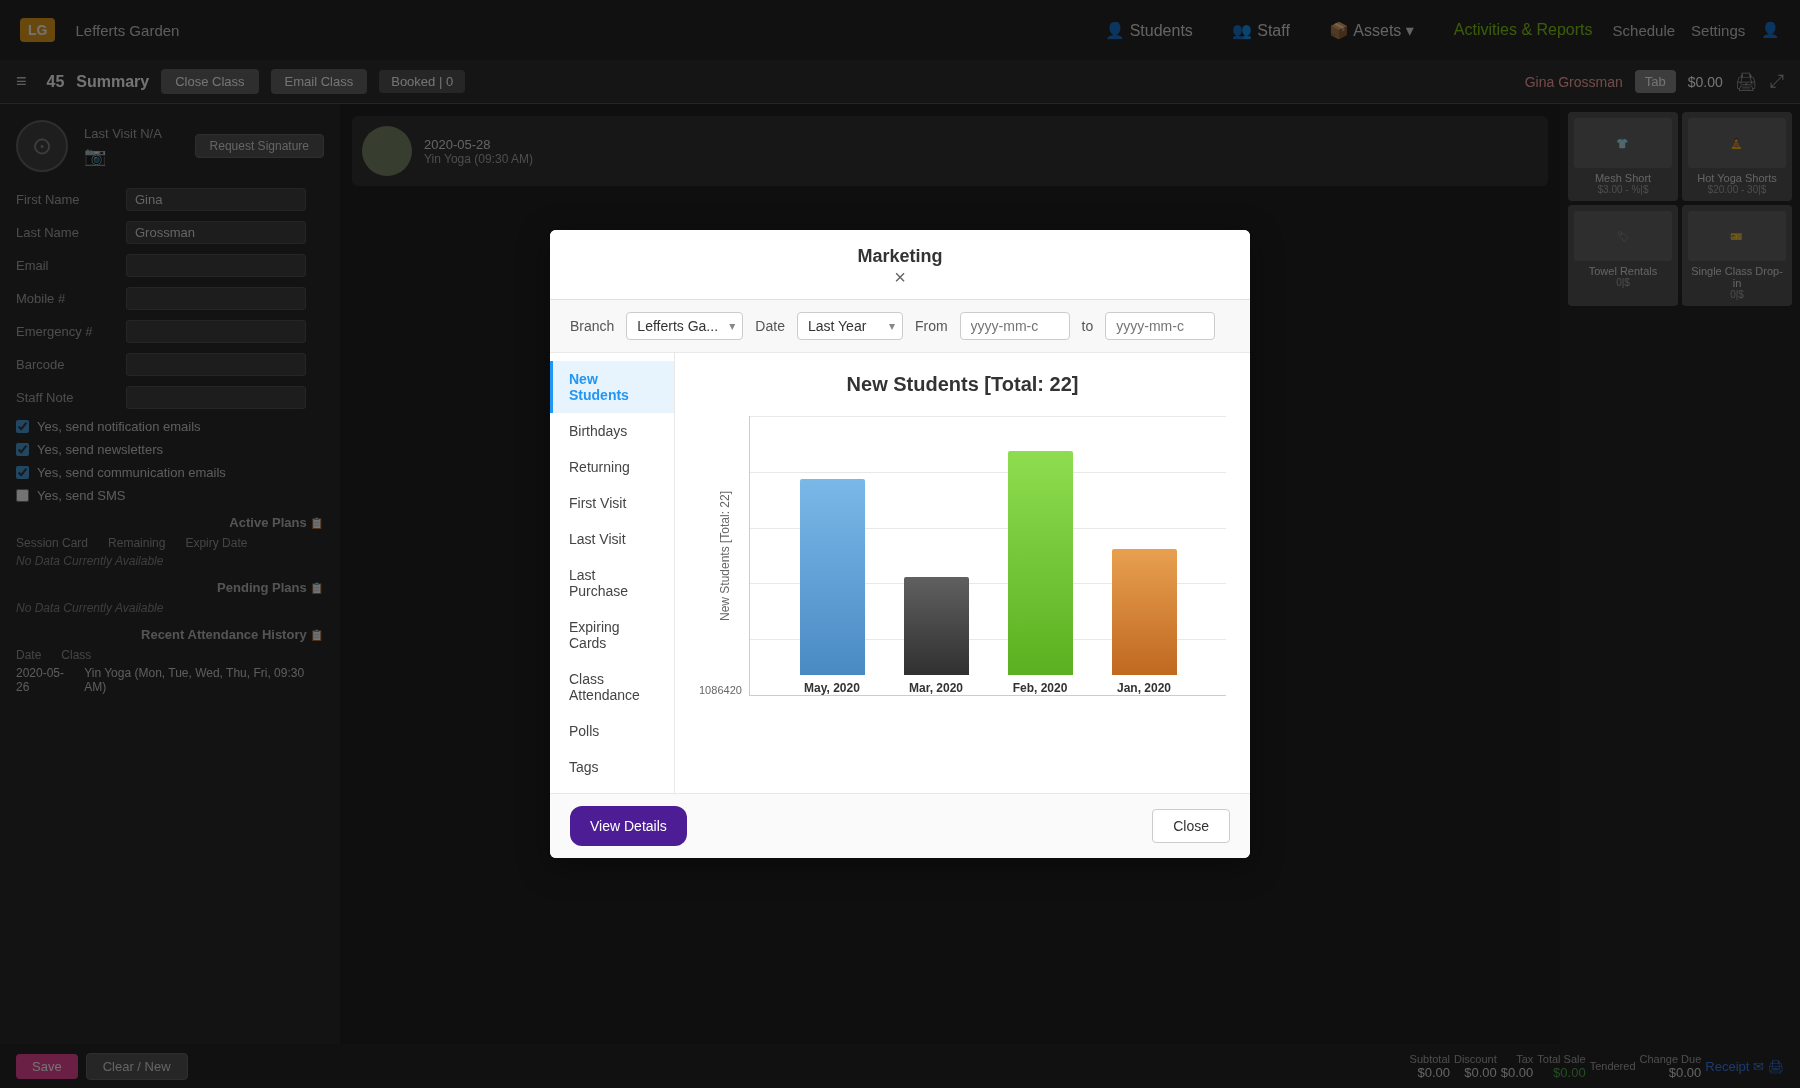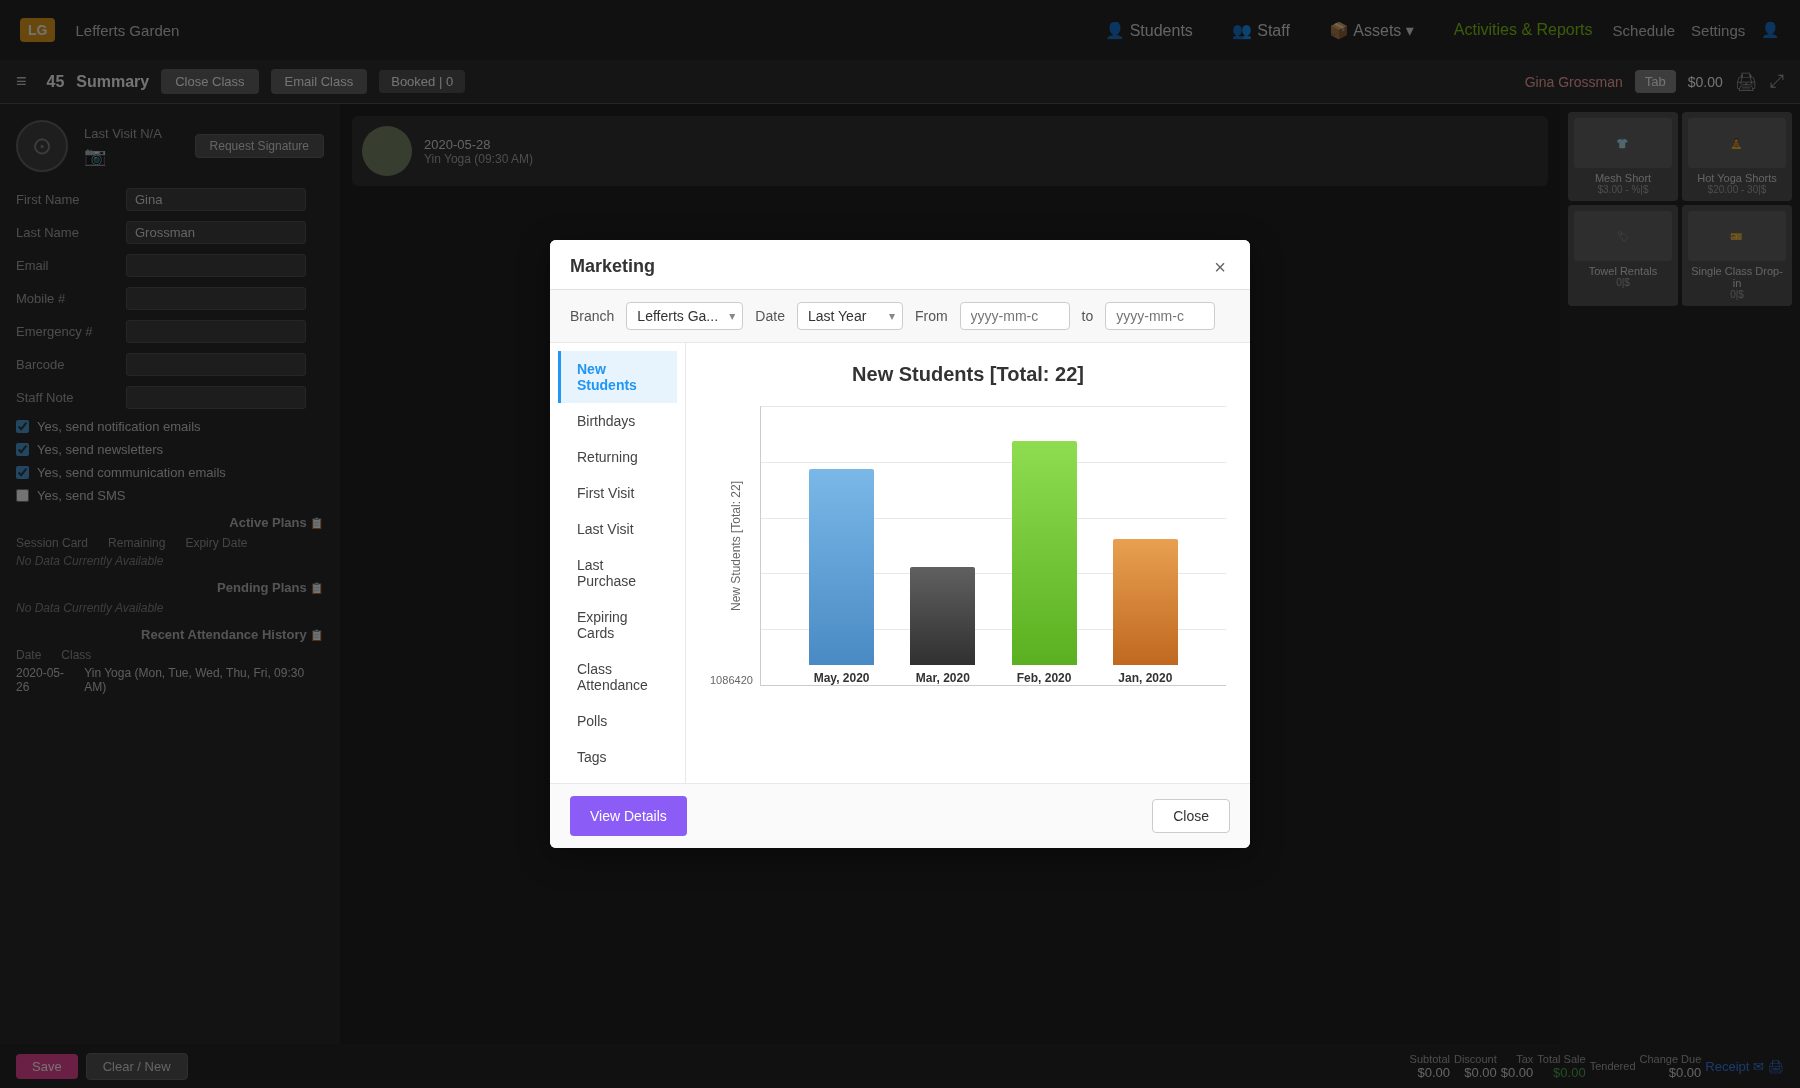--- a/index.html
+++ b/index.html
@@ -137,21 +137,21 @@
       z-index: 100; display: flex; align-items: center; justify-content: center;
     }
     .modal {
       background: white; border-radius: 6px; width: 700px;
       box-shadow: 0 8px 32px rgba(0,0,0,0.4);
       overflow: hidden;
     }
     .modal-header {
       background: white; padding: 16px 20px 12px;
       border-bottom: 1px solid #e0e0e0;
-      display: flex; align-items: center; justify-content: space-between;
+      display: flex; align-items: center; justify-content: space-between; flex-direction: column;
     }
     .modal-title { font-size: 18px; font-weight: 600; color: #333; }
     .modal-close {
       background: none; border: none; font-size: 20px; color: #666;
       cursor: pointer; line-height: 1; padding: 0 4px;
     }
     .modal-controls {
       padding: 12px 20px; background: #f8f8f8; border-bottom: 1px solid #e8e8e8;
       display: flex; align-items: center; gap: 12px; flex-wrap: wrap;
     }
@@ -167,22 +167,22 @@
       pointer-events: none; color: #888; font-size: 12px;
     }
     .ctrl-input {
       border: 1px solid #ccc; border-radius: 4px; padding: 5px 10px;
       font-size: 14px; color: #aaa; background: white; width: 110px;
     }
     .modal-body { display: flex; background: white; }
 
     
     .modal-menu {
-      width: 136px; flex-shrink: 0; border-right: 1px solid #e8e8e8;
-      padding: 8px 8px;
+      width: 125px; flex-shrink: 0; border-right: 1px solid #e8e8e8;
+      padding: 8px 0;
     }
     .menu-item {
       padding: 10px 16px; font-size: 14px; color: #444; cursor: pointer;
       border-left: 3px solid transparent;
     }
     .menu-item.active {
       color: #2196f3; font-weight: 600; border-left-color: #2196f3;
       background: #e8f4fd;
     }
 
@@ -225,22 +225,22 @@
       width: 65px; border-radius: 2px 2px 0 0;
       cursor: pointer; transition: opacity 0.15s;
     }
     .bar-label { font-size: 12px; font-weight: 600; color: #333; white-space: nowrap; }
 
     .modal-footer {
       padding: 12px 20px; border-top: 1px solid #e8e8e8; background: #fafafa;
       display: flex; justify-content: space-between; align-items: center;
     }
     .view-details-btn {
-      background: #8b5cf6; color: white; border: none;
-      padding: 12px 20px; border-radius: 4px; font-size: 14px; cursor: pointer;
+      background: #4c1d95; color: white; border: none;
+      padding: 12px 20px; border-radius: 12px; font-size: 14px; cursor: pointer;
     }
     .close-btn {
       background: white; color: #333; border: 1px solid #ccc;
       padding: 8px 20px; border-radius: 4px; font-size: 14px; cursor: pointer;
     }
   </style>
 </head>
 <body>
 
 <div class="bg-layer"></div>

